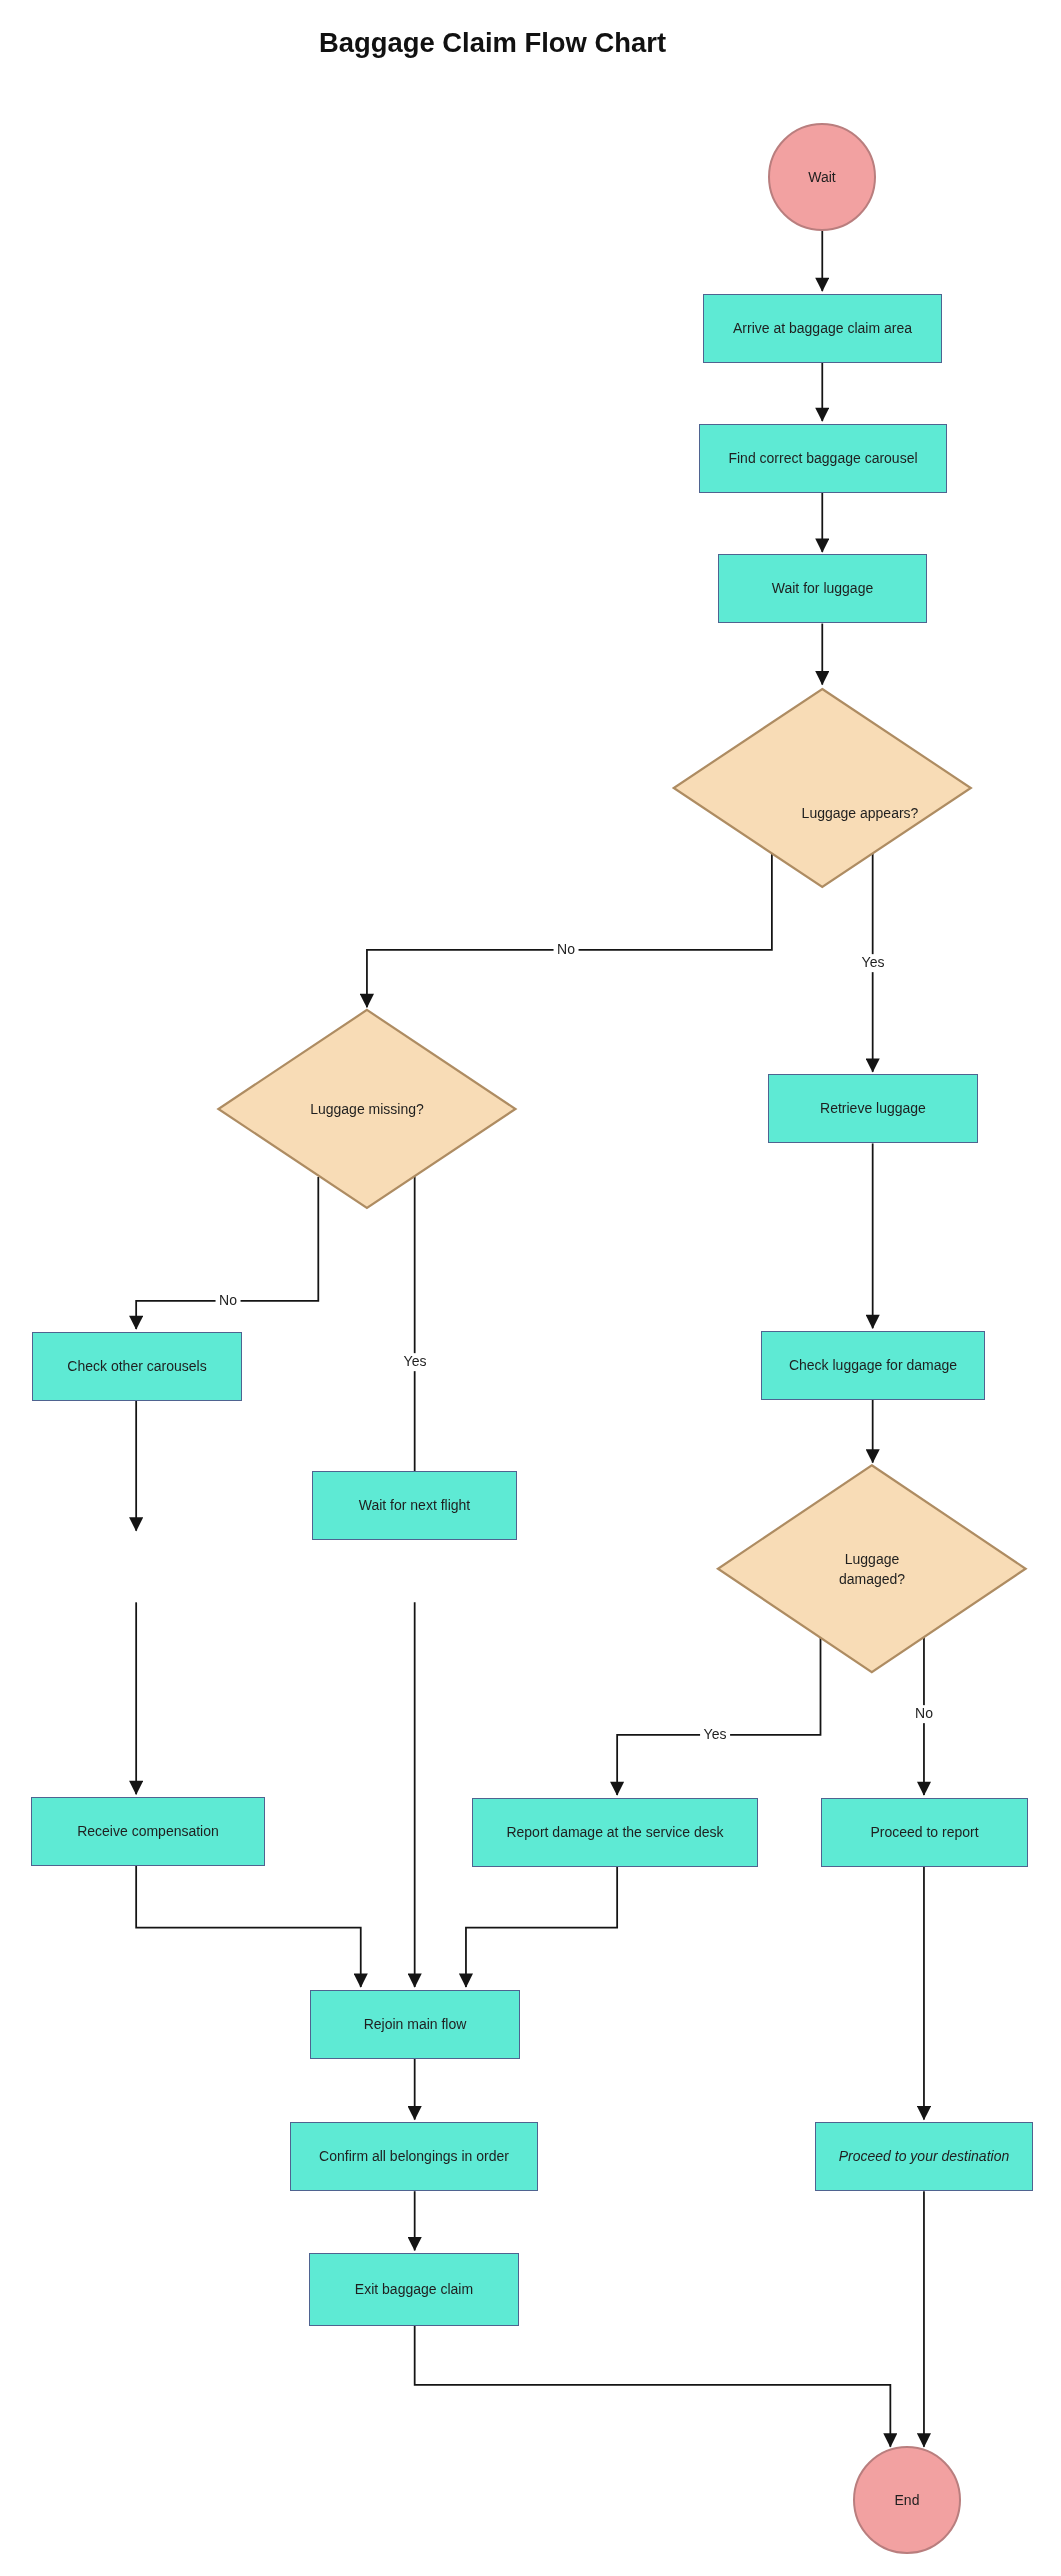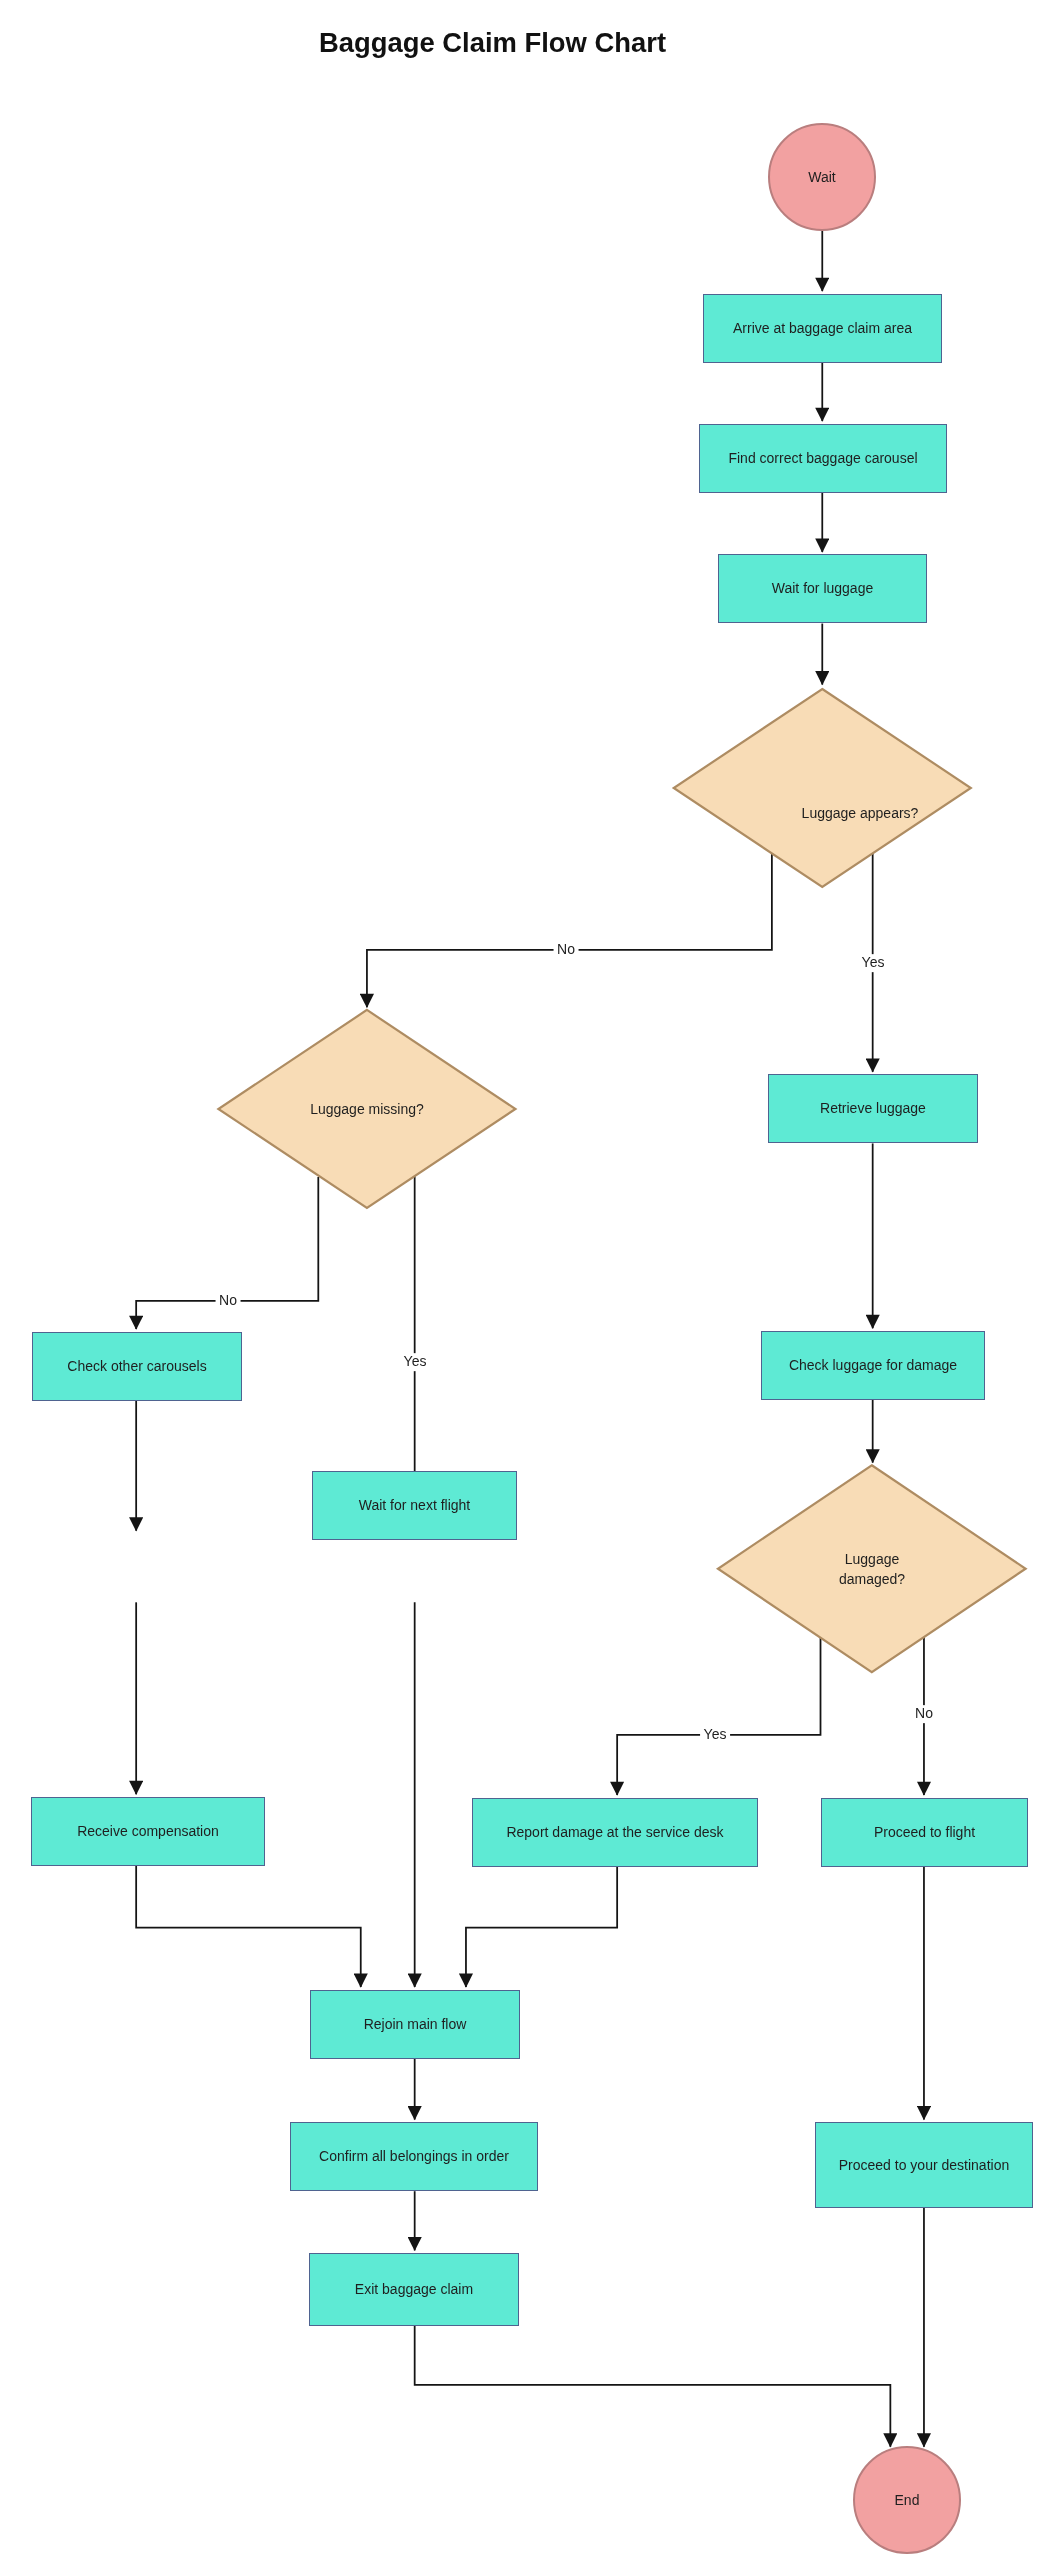--- a/index.html
+++ b/index.html
@@ -137,32 +137,32 @@
   <div class="p" style="left:761px; top:1331px; width:224px; height:69px;">
     <span>Check luggage for damage</span>
   </div>
   <div class="p" style="left:312px; top:1471px; width:205px; height:69px;">
     <span>Wait for next flight</span>
   </div>
   <div class="p" style="left:472px; top:1798px; width:286px; height:69px;">
     <span>Report damage at the service desk</span>
   </div>
   <div class="p" style="left:821px; top:1798px; width:207px; height:69px;">
-    <span>Proceed to flight</span>
+    <span>Proceed to report</span>
   </div>
   <div class="p" style="left:31px; top:1797px; width:234px; height:69px;">
     <span>Receive compensation</span>
   </div>
   <div class="p" style="left:310px; top:1990px; width:210px; height:69px;">
     <span>Rejoin main flow</span>
   </div>
   <div class="p" style="left:290px; top:2122px; width:248px; height:69px;">
     <span>Confirm all belongings in order</span>
   </div>
-  <div class="p" style="left:815px; top:2122px; width:218px; height:86px;">
+  <div class="p" style="left:815px; top:2122px; width:218px; height:69px;font-style:italic;">
     <span>Proceed to your destination</span>
   </div>
   <div class="p" style="left:309px; top:2253px; width:210px; height:73px;">
     <span>Exit baggage claim</span>
   </div>
 
   <div class="dlabel" style="left:860px; top:788px; width:195px;margin-top:25px;">Luggage appears?</div>
   <div class="dlabel" style="left:367px; top:1109px; width:195px;">Luggage missing?</div>
   <div class="dlabel" style="left:872px; top:1569px; width:106px;">Luggage damaged?</div>
 

